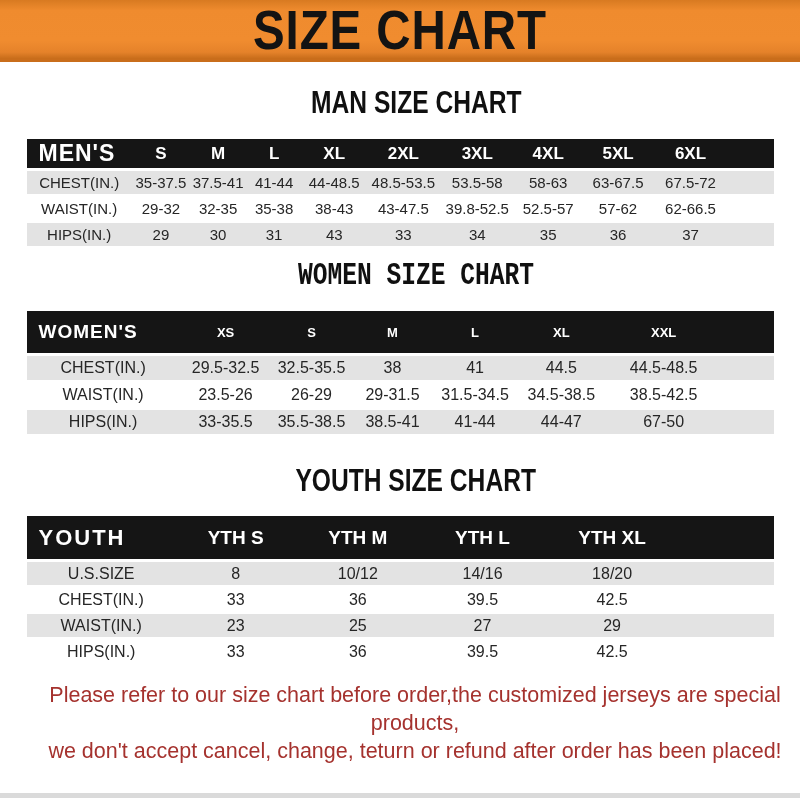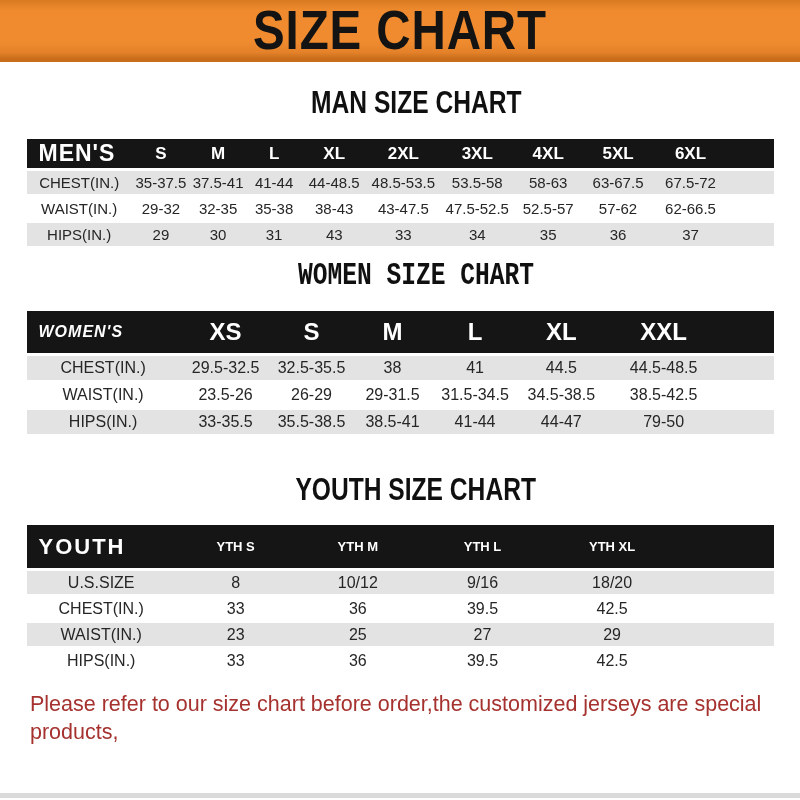--- a/index.html
+++ b/index.html
@@ -25,21 +25,21 @@
     padding-top:2px;
   }
   
   .section-heading{
     text-align:center;font-weight:bold;color:#101010;
     font-size:30px;line-height:32px;margin:0;padding-left:32px;
   }
   .heading-inner{display:inline-block;transform:scale(0.82,1.05);letter-spacing:0;}
   .h-man{margin-top:25px;}
   .h-women{margin-top:14px;font-family:Liberation Mono, monospace;}
-  .h-youth{margin-top:39px;}
+  .h-youth{margin-top:30px;}
   
   table.size-table{
     width:747px;margin:0 auto;border-collapse:collapse;table-layout:fixed;
   }
   table.size-table thead th{
     background:#151515;color:#ffffff;font-weight:bold;
     text-align:center;padding:0;white-space:nowrap;overflow:hidden;
   }
   table.size-table thead th.row-head{text-align:left;padding-left:12px;}
   table.size-table thead tr{border-bottom:2px solid #1d4ed8;}
@@ -50,35 +50,35 @@
   }
   table.size-table tbody tr:nth-child(odd) td{background:#e3e3e3;}
   table.size-table tbody tr:nth-child(even) td{background:#ffffff;}
   
   .tbl-men{margin-top:20px !important;}
   .tbl-men thead th{height:29px;font-size:17px;}
   .tbl-men thead th.row-head{font-size:23px;letter-spacing:1px;}
   .tbl-men tbody td{height:23px;font-size:15px;}
   
   .tbl-women{margin-top:19px !important;}
-  .tbl-women thead th{height:42px;font-size:24px;}
-  .tbl-women thead th.row-head{font-size:16px;letter-spacing:1px;font-style:italic;}
+  .tbl-women thead th{height:42px;font-size:13px;}
+  .tbl-women thead th.row-head{font-size:19px;letter-spacing:1px;}
   .tbl-women tbody td{height:24px;font-size:16px;border-top:4px solid #ffffff;}
   
   .tbl-youth{margin-top:20px !important;}
-  .tbl-youth thead th{height:43px;font-size:13px;}
+  .tbl-youth thead th{height:43px;font-size:19px;}
   .tbl-youth thead th.row-head{font-size:22px;letter-spacing:2px;}
   .tbl-youth tbody td{height:23px;font-size:16px;border-top:4px solid #ffffff;}
   
   .note{
     margin-top:18px;padding-left:30px;
     color:#a5322e;font-size:21.5px;line-height:28px;
     letter-spacing:0;
   }
-  .note p{margin:0;}
+  .note p{margin:0;text-align:center;}
   .bottom-line{
     position:absolute;left:0;right:0;bottom:2px;height:5px;
     background:#dadada;
   }
 </style>
 </head>
 <body>
 
 <header class="banner">
   <span class="banner-title">SIZE CHART</span>
@@ -130,21 +130,21 @@
         <td>67.5-72</td>
         <td></td>
       </tr>
       <tr>
         <td>WAIST(IN.)</td>
         <td>29-32</td>
         <td>32-35</td>
         <td>35-38</td>
         <td>38-43</td>
         <td>43-47.5</td>
-        <td>47.5-52.5</td>
+        <td>39.8-52.5</td>
         <td>52.5-57</td>
         <td>57-62</td>
         <td>62-66.5</td>
         <td></td>
       </tr>
       <tr>
         <td>HIPS(IN.)</td>
         <td>29</td>
         <td>30</td>
         <td>31</td>
@@ -206,21 +206,21 @@
         <td>38.5-42.5</td>
         <td></td>
       </tr>
       <tr>
         <td>HIPS(IN.)</td>
         <td>33-35.5</td>
         <td>35.5-38.5</td>
         <td>38.5-41</td>
         <td>41-44</td>
         <td>44-47</td>
-        <td>79-50</td>
+        <td>67-50</td>
         <td></td>
       </tr>
     </tbody>
 </table>
 
 <h2 class="section-heading h-youth">
   <span class="heading-inner">YOUTH SIZE CHART</span>
 </h2>
 <table class="size-table tbl-youth">
   <colgroup>
@@ -239,21 +239,21 @@
         <th>YTH L</th>
         <th>YTH XL</th>
         <th></th>
       </tr>
     </thead>
   <tbody>
       <tr>
         <td>U.S.SIZE</td>
         <td>8</td>
         <td>10/12</td>
-        <td>9/16</td>
+        <td>14/16</td>
         <td>18/20</td>
         <td></td>
       </tr>
       <tr>
         <td>CHEST(IN.)</td>
         <td>33</td>
         <td>36</td>
         <td>39.5</td>
         <td>42.5</td>
         <td></td>
@@ -272,15 +272,16 @@
         <td>36</td>
         <td>39.5</td>
         <td>42.5</td>
         <td></td>
       </tr>
     </tbody>
 </table>
 
 <div class="note">
   <p>Please refer to our size chart before order,the customized jerseys are special products,</p>
+  <p>we don't accept cancel, change, teturn or refund after order has been placed!</p>
 </div>
 
 <div class="bottom-line"></div>
 
 </body></html>

